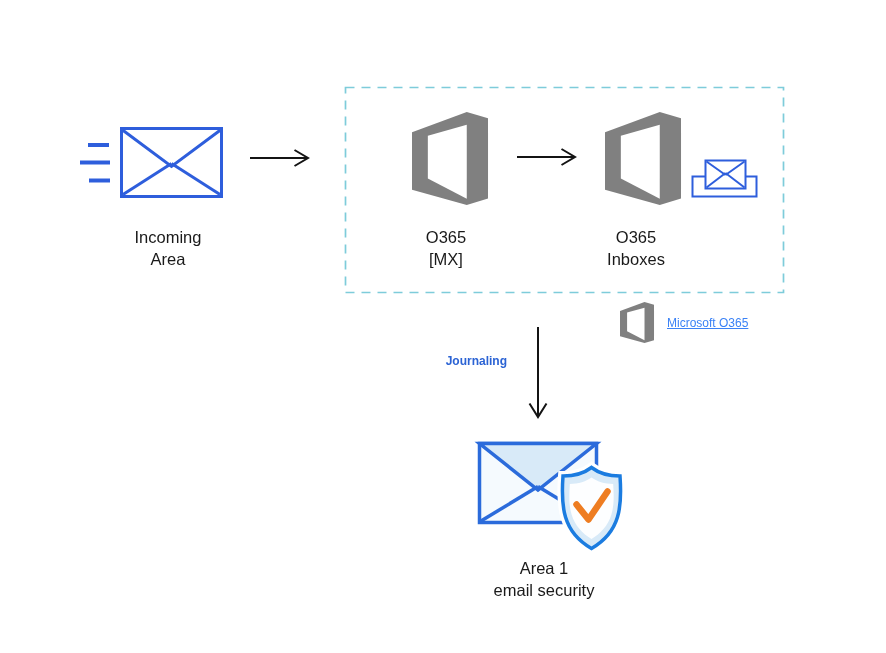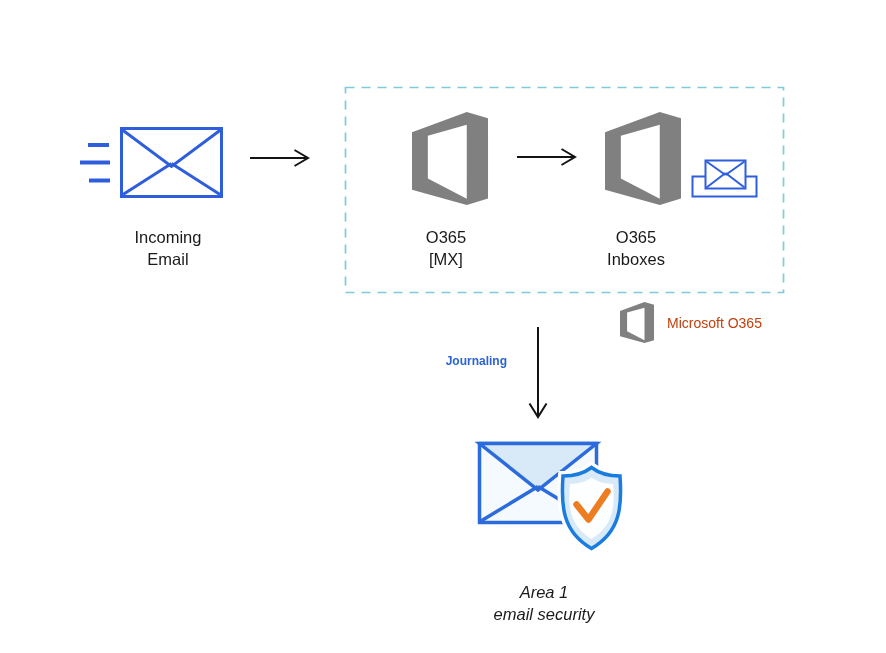--- a/index.html
+++ b/index.html
@@ -30,23 +30,24 @@
     white-space:nowrap;
   }
   .legend{
     position:absolute;
     left:620px;top:302px;
     display:flex;
     align-items:center;
     gap:13px;
   }
   .legend-text{
-    font-size:14px;
-    color:#c2410c;
+    font-size:12px;
+    color:#3b82f6;
     white-space:nowrap;
+    text-decoration:underline;
   }
 </style>
 </head>
 <body>
 
 <div class="canvas">
 
   <svg class="shape-layer" width="886" height="653" viewBox="0 0 886 653">
 
     <rect x="345.5" y="87.5" width="438" height="205" fill="none" stroke="#7ECCDA" stroke-width="1.7" stroke-dasharray="9 7"></rect>
@@ -124,38 +125,38 @@
         <path d="M 591.5 467.5 C 585 472.5 574 476 563 476 C 562 490 561.5 504 565.5 517
                  C 569.5 530.5 579.5 541.5 591.5 548.5 C 603.5 541.5 613.5 530.5 617.5 517
                  C 621.5 504 621 490 620 476 C 609 476 598 472.5 591.5 467.5 Z" fill="#FDFEFF" transform="translate(591.5,509) scale(0.76) translate(-591.5,-509)"></path>
         <polyline points="576.5,504.5 588.5,519.5 607.5,491.5" fill="none" stroke="#EE7D22" stroke-width="6.5" stroke-linecap="round" stroke-linejoin="round"></polyline>
       </g>
     </g>
   </svg>
 
   <div class="node-label" style="left:168px;top:226px;">
     <div>Incoming</div>
-    <div>Email</div>
+    <div>Area</div>
   </div>
 
   <div class="node-label" style="left:446px;top:226px;">
     <div>O365</div>
     <div>[MX]</div>
   </div>
 
   <div class="node-label" style="left:636px;top:226px;">
     <div>O365</div>
     <div>Inboxes</div>
   </div>
 
   <div class="journaling-label">Journaling</div>
 
   <div class="legend">
     <span style="width:34px;height:41px;display:inline-block;"></span>
     <span class="legend-text">Microsoft O365</span>
   </div>
 
-  <div class="node-label" style="left:544px;top:581px;font-style:italic;">
+  <div class="node-label" style="left:544px;top:557px;">
     <div>Area 1</div>
     <div>email security</div>
   </div>
 
 </div>
 
 </body></html>

